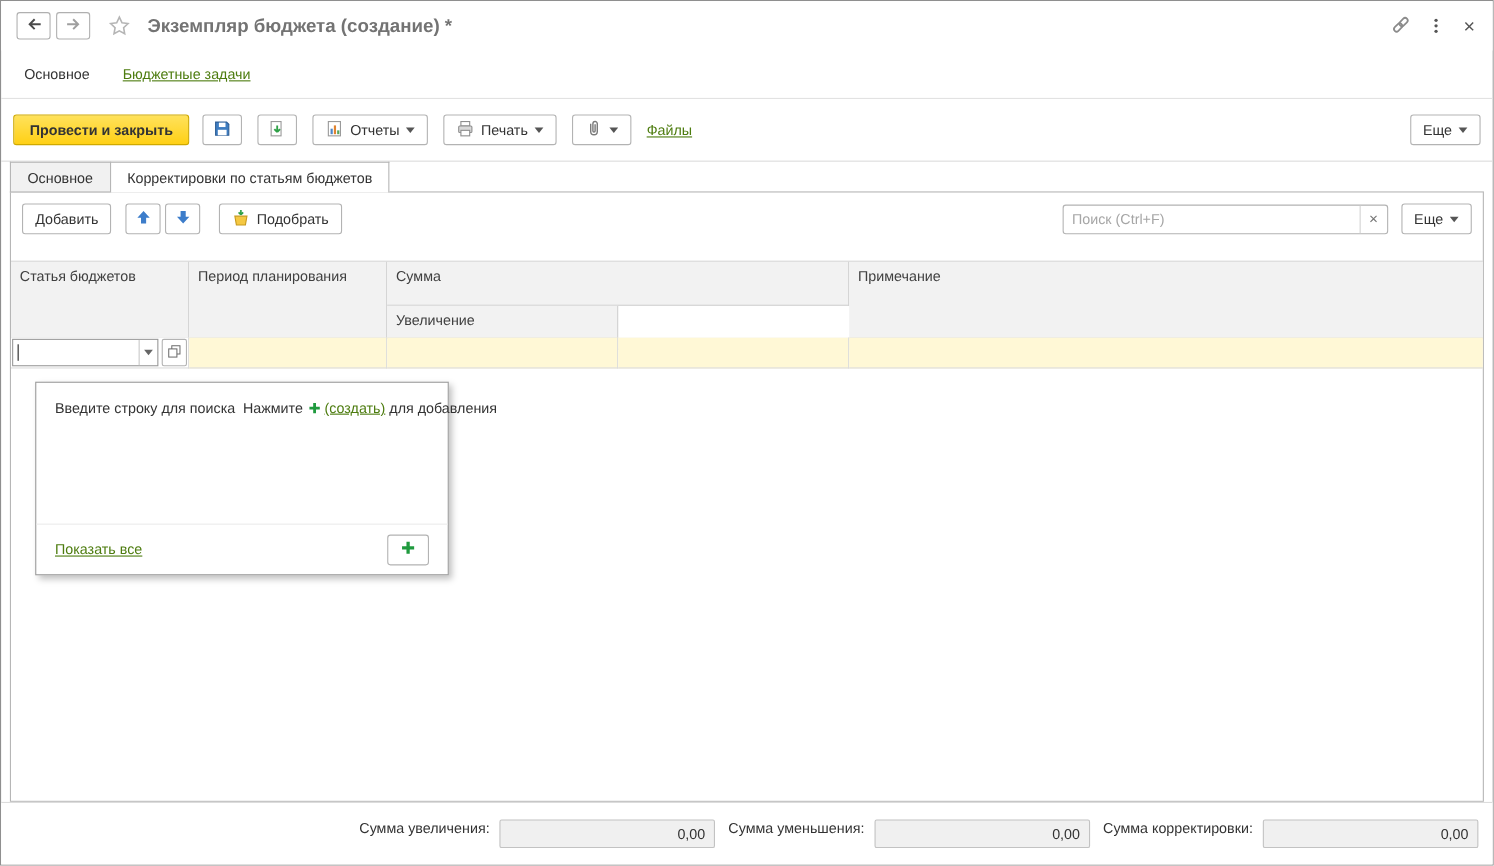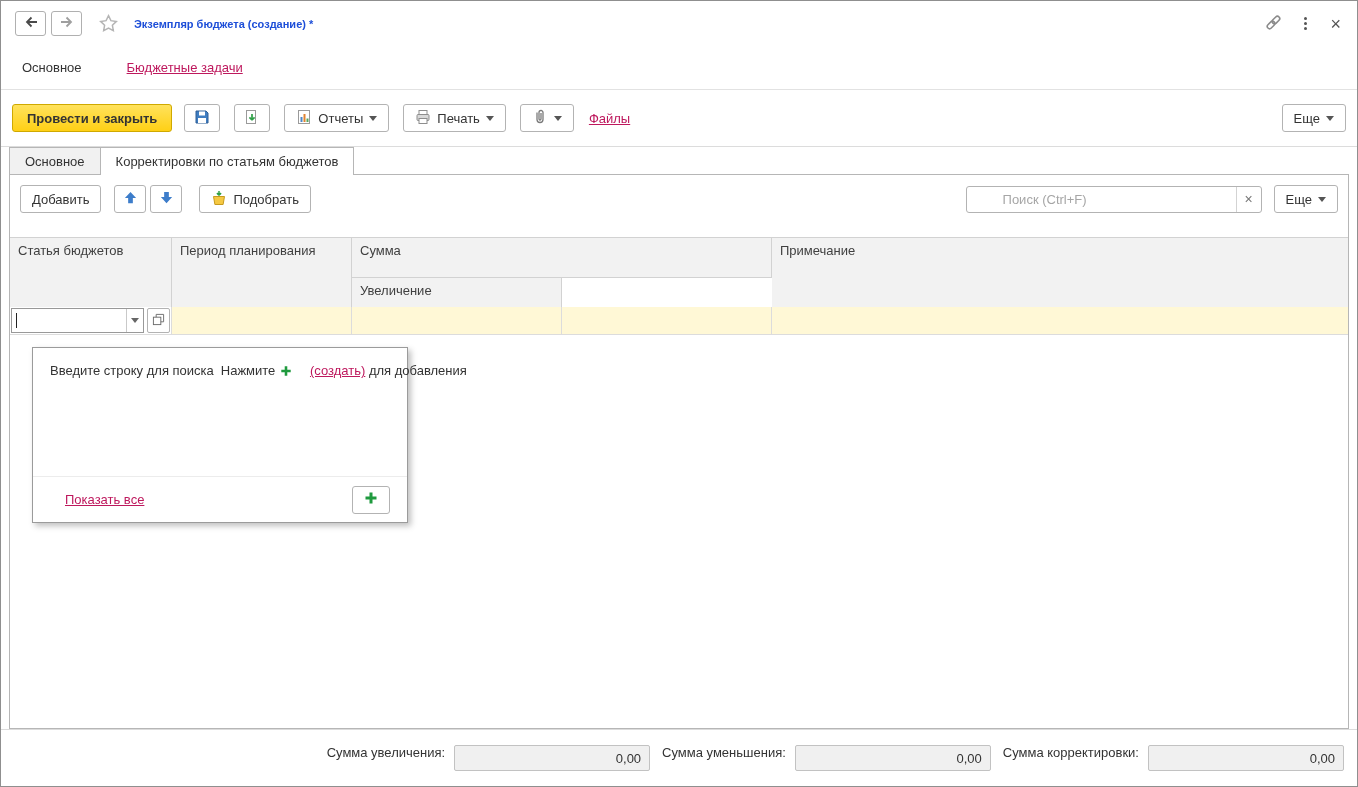--- a/index.html
+++ b/index.html
@@ -6,30 +6,30 @@
   html, body { width: 1358px; height: 787px; background: #fff; }
   body { font-family: "Liberation Sans", "DejaVu Sans", sans-serif; font-size: 13px; color: #333; }
 
   .window { position: relative; width: 1358px; height: 787px; border: 1px solid #8f8f8f; background: #fff; overflow: hidden; }
 
   
   .titlebar { position: absolute; top: 0; left: 0; right: 0; height: 45px; display: flex; align-items: center; padding: 0 14px; background: #fff; }
   .nav-btn { width: 31px; height: 25px; border: 1px solid #b0b0b0; border-radius: 3px; background: #fff; display: flex; align-items: center; justify-content: center; }
   .nav-btn + .nav-btn { margin-left: 5px; }
   .fav { margin-left: 16px; display: flex; align-items: center; }
-  .title { margin-left: 15px; font-size: 11px; font-weight: bold; color: #1d4ed8; white-space: nowrap; }
+  .title { margin-left: 15px; font-size: 17px; font-weight: bold; color: #737373; white-space: nowrap; }
   .titlebar-right { margin-left: auto; display: flex; align-items: center; gap: 19px; }
   .kebab { display: flex; flex-direction: column; gap: 2px; padding: 2px; }
   .kebab i { width: 3px; height: 3px; background: #555; border-radius: 50%; }
   .close-x { font-size: 18px; color: #555; line-height: 1; padding: 0 2px; }
 
   
   .navrow { position: absolute; top: 45px; left: 0; right: 0; height: 44px; display: flex; align-items: center; gap: 30px; padding: 0 21px; border-bottom: 1px solid #e2e2e2; }
   .navrow .current { color: #333; }
-  a.link { color: #be185d; text-decoration: underline; cursor: pointer; margin-left: 15px; }
+  a.link { color: #4d7c0f; text-decoration: underline; cursor: pointer; }
 
   
   .cmdbar { position: absolute; top: 89px; left: 0; right: 0; height: 57px; display: flex; align-items: center; padding: 0 11px; border-bottom: 1px solid #dcdcdc; }
   .btn { height: 28px; display: inline-flex; align-items: center; gap: 6px; padding: 0 11px; background: #fff; border: 1px solid #b3b3b3; border-radius: 3px; font-size: 13px; color: #333; cursor: pointer; white-space: nowrap; }
   .btn-primary { background: linear-gradient(#ffe25c, #ffd015); border-color: #cfa900; font-weight: bold; padding: 0 14px; }
   .icon-btn { width: 36px; padding: 0; justify-content: center; }
   .caret { width: 0; height: 0; border: 4px solid transparent; border-top: 5px solid #555; transform: translateY(2px); }
   .ml12 { margin-left: 12px; } .ml14 { margin-left: 14px; } .mlauto { margin-left: auto; }
 
   
@@ -38,21 +38,21 @@
   .tab:last-child { border-right: 1px solid #b6b6b6; }
   .tab.active { background: #fff; border-bottom: none; }
 
   
   .panel { position: absolute; top: 173px; left: 8px; right: 8px; bottom: 57px; border: 1px solid #b6b6b6; background: #fff; }
 
   .table-toolbar { position: absolute; top: 10px; left: 10px; right: 10px; height: 28px; display: flex; align-items: center; }
   .arrow-pair { display: flex; gap: 4px; margin-left: 13px; }
   .arrow-btn { width: 32px; }
   .search { width: 296px; height: 27px; border: 1px solid #b3b3b3; border-radius: 3px; display: flex; align-items: center; background: #fff; margin-left: auto; }
-  .search input { border: none; outline: none; flex: 1; font: inherit; color: #b91c1c; padding: 0 8px; background: transparent; min-width: 0; margin-left: 28px; }
+  .search input { border: none; outline: none; flex: 1; font: inherit; color: #b91c1c; padding: 0 8px; background: transparent; min-width: 0; }
   .search input::placeholder { color: #a6a6a6; }
   .search .clear { width: 25px; height: 100%; display: flex; align-items: center; justify-content: center; border-left: 1px solid #d3d3d3; color: #777; font-size: 14px; cursor: pointer; }
 
   
   .thead { position: absolute; top: 62px; left: 0; right: 0; display: grid; grid-template-columns: 162px 180px 210px 210px 1fr; grid-template-rows: 40px 30px; border-top: 1px solid #d2d2d2; }
   .th { background: #f2f2f2; border-right: 1px solid #d2d2d2; border-bottom: 1px solid #d2d2d2; padding: 5px 8px; color: #404040; }
   .th.rowspan { grid-row: 1 / 3; }
   .th.sum { grid-column: 3 / 5; }
   .th.note { border-right: none; }
 

